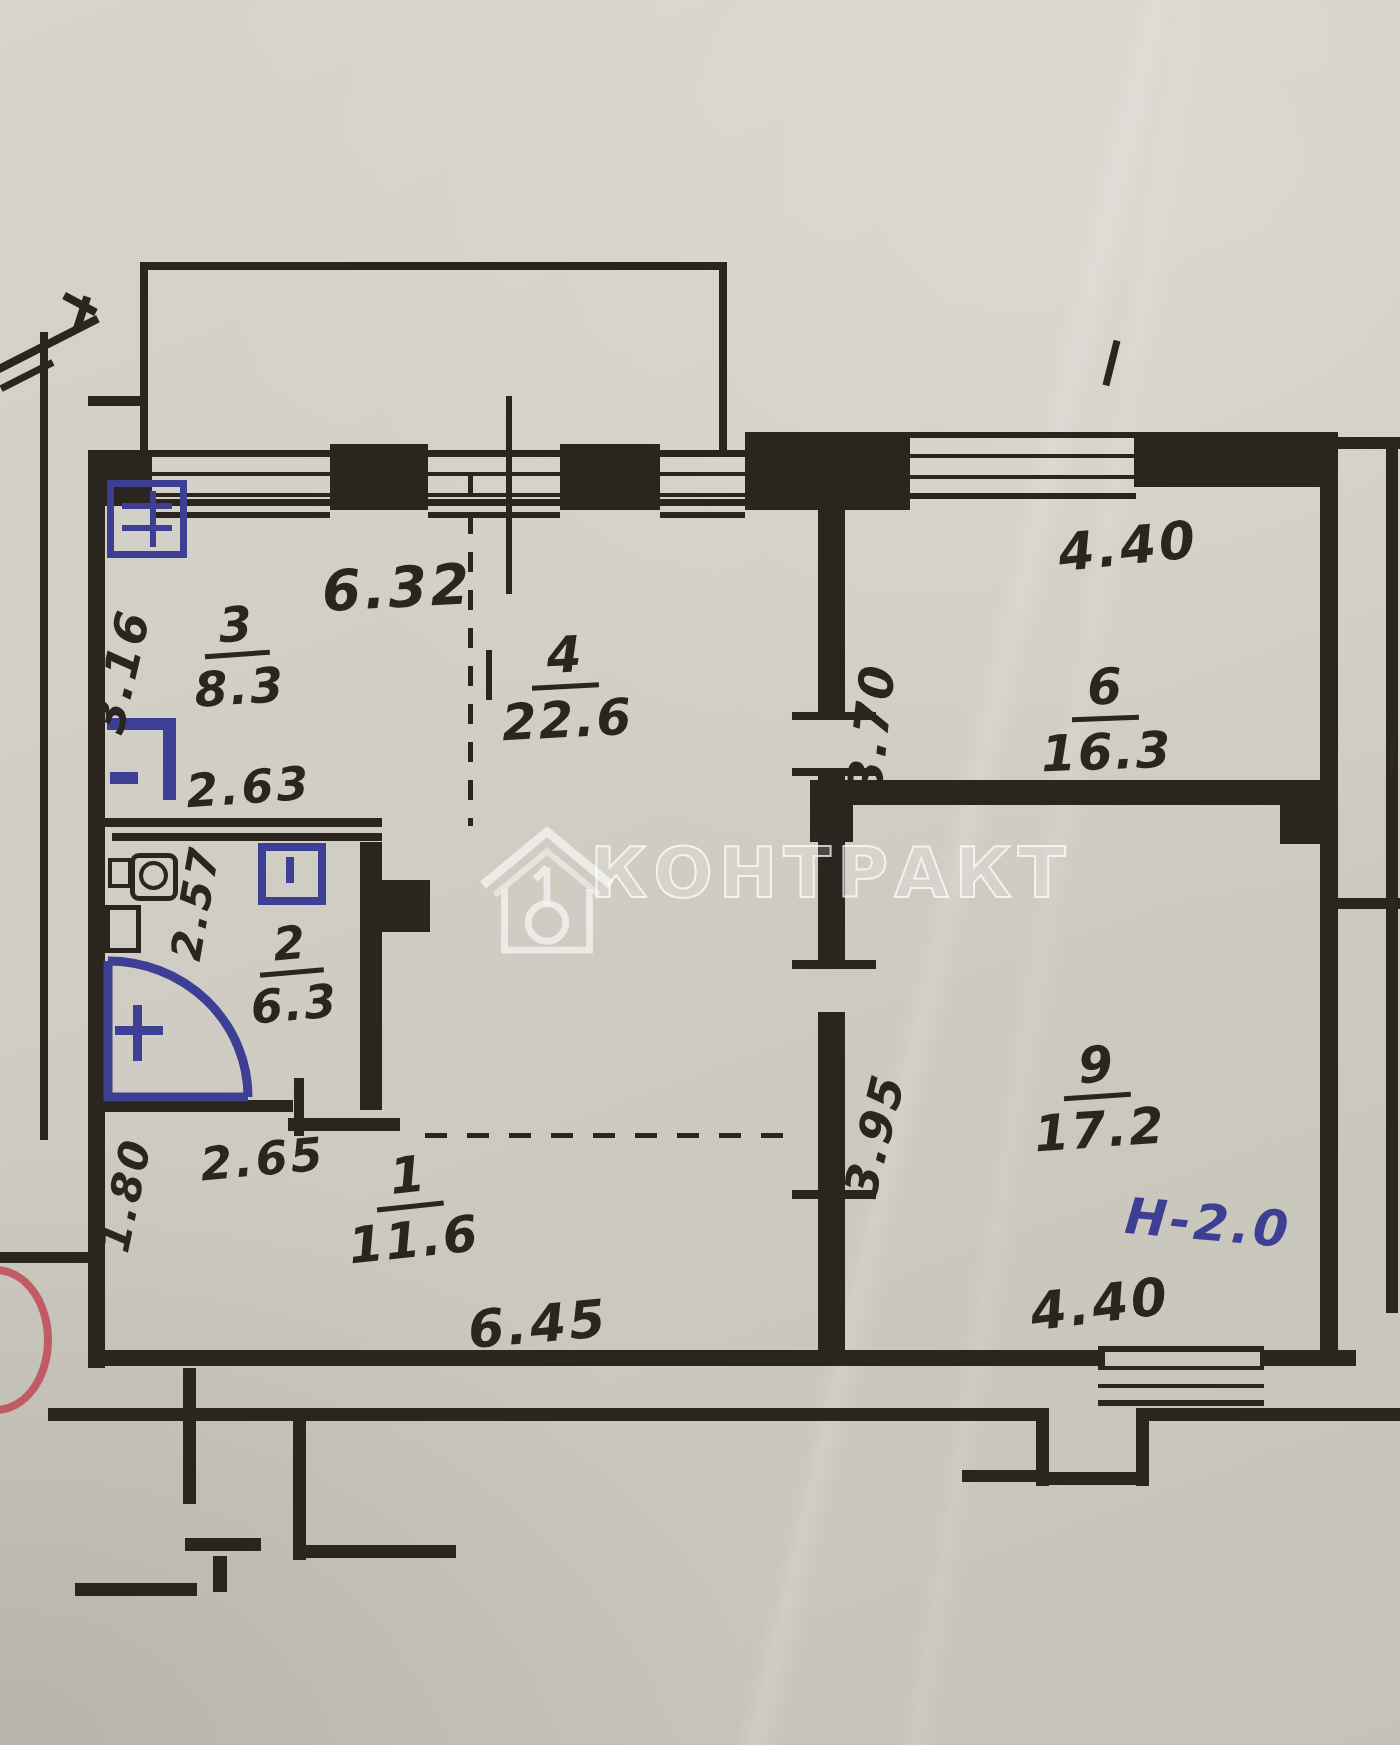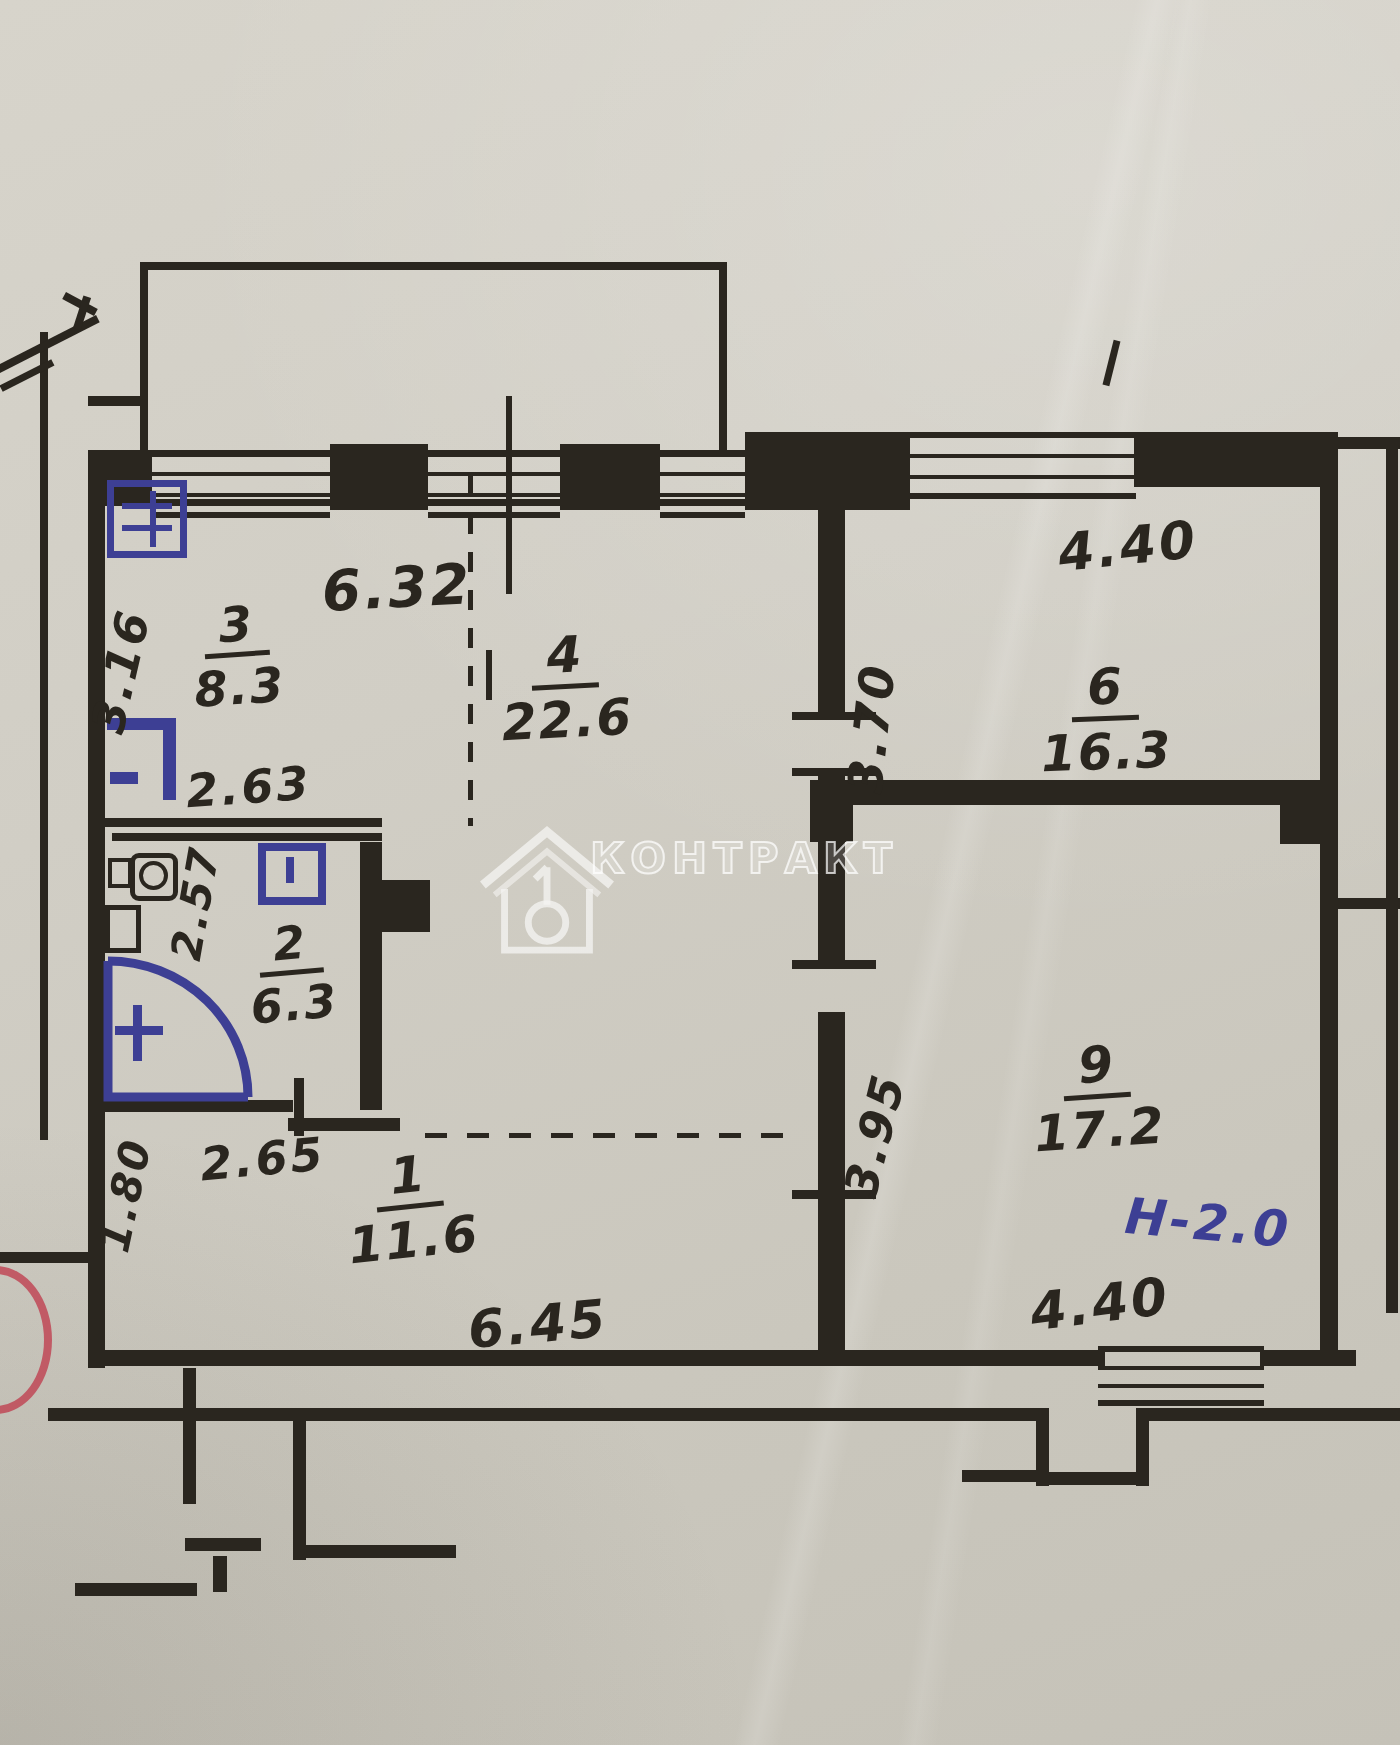--- a/index.html
+++ b/index.html
@@ -145,21 +145,21 @@
 
   <div class="redmark" style="left:-60px;top:1266px;width:96px;height:132px"></div>
 
   <svg style="left:473px;top:810px" width="148" height="148" viewBox="0 0 150 150" opacity="0.8">
     <path d="M10,76 L75,22 L140,76" fill="none" stroke="rgba(255,255,255,.75)" stroke-width="9"></path>
     <path d="M22,86 L75,42 L128,86" fill="none" stroke="rgba(255,255,255,.6)" stroke-width="6"></path>
     <path d="M32,80 L32,142 L118,142 L118,80" fill="none" stroke="rgba(255,255,255,.75)" stroke-width="7"></path>
     <circle cx="75" cy="114" r="19" fill="none" stroke="rgba(255,255,255,.75)" stroke-width="7"></circle>
     <path d="M75,58 L75,96 M75,58 L63,70" fill="none" stroke="rgba(255,255,255,.75)" stroke-width="7"></path>
   </svg>
-  <div class="wm-text" style="left:590px;top:838px;font-size:42px">КОНТРАКТ</div>
+  <div class="wm-text" style="left:590px;top:838px;font-size:70px">КОНТРАКТ</div>
 
   <div class="room-label" style="left:192px;top:600px;font-size:48px;transform:rotate(-4deg)">
     <span class="num">3</span>
     <span class="area">8.3</span>
   </div>
   <div class="room-label" style="left:500px;top:630px;font-size:50px;transform:rotate(-3deg)">
     <span class="num">4</span>
     <span class="area">22.6</span>
   </div>
   <div class="room-label" style="left:1040px;top:662px;font-size:50px;transform:rotate(-2deg)">

